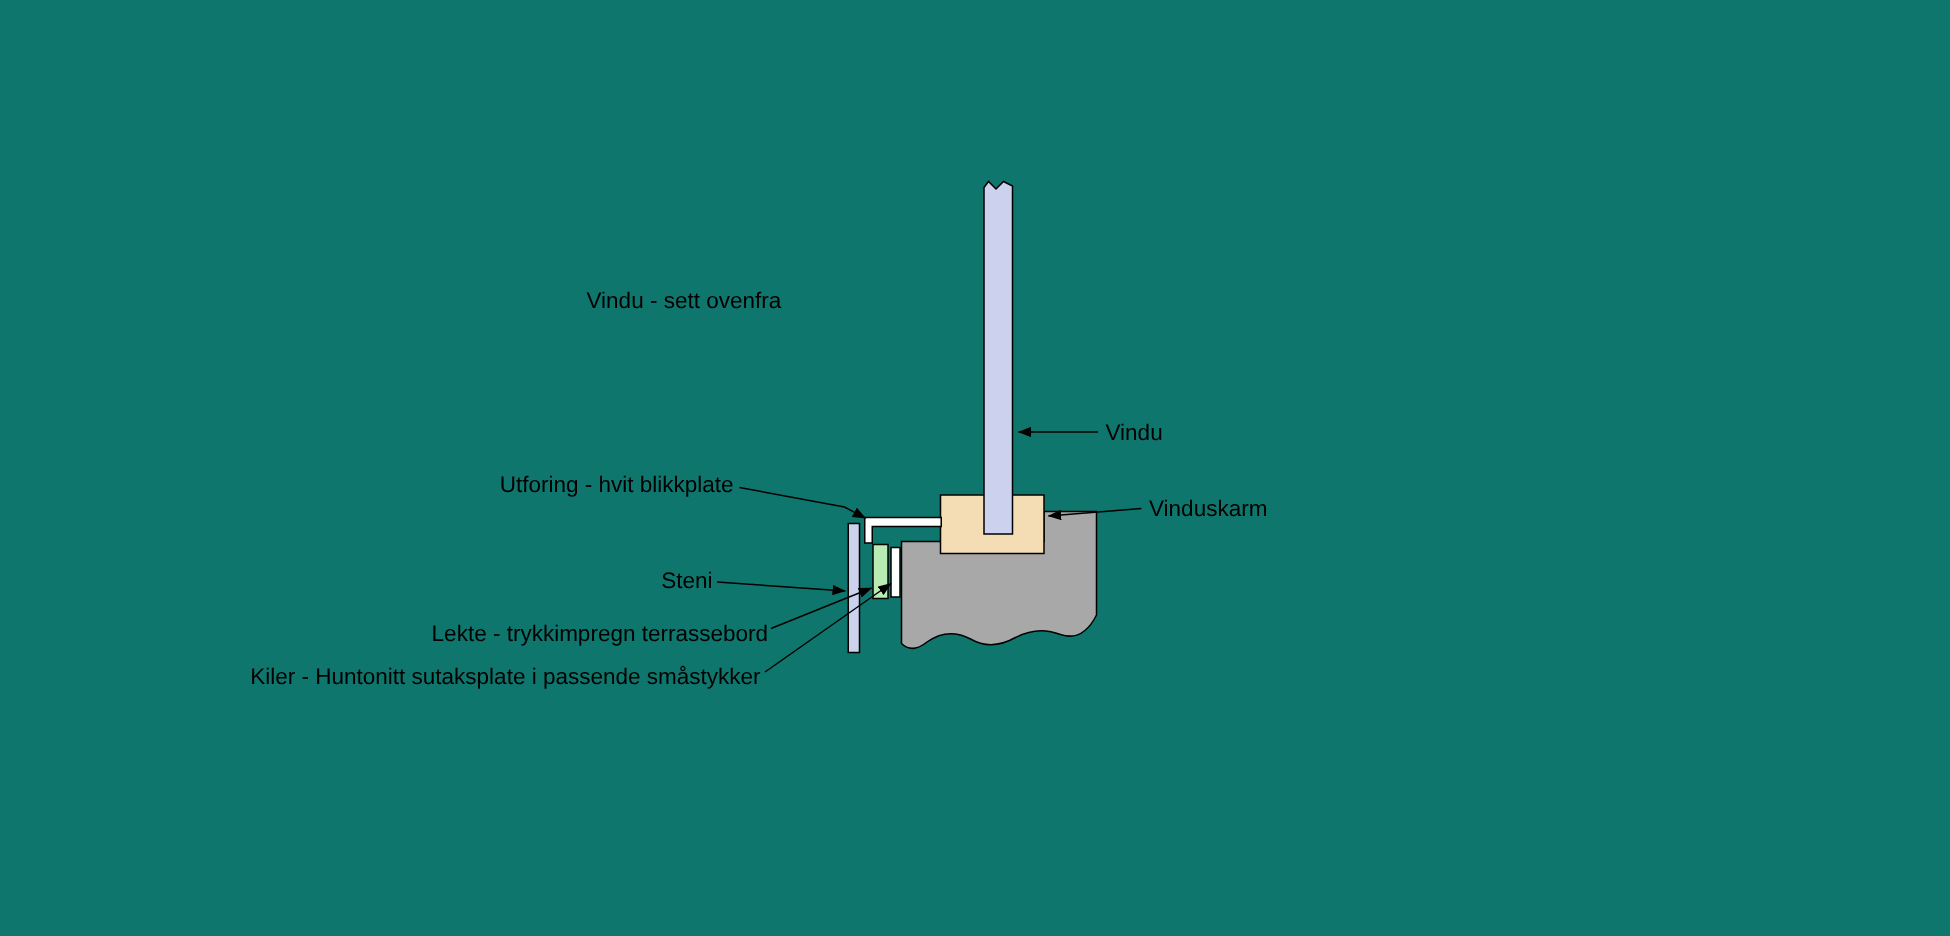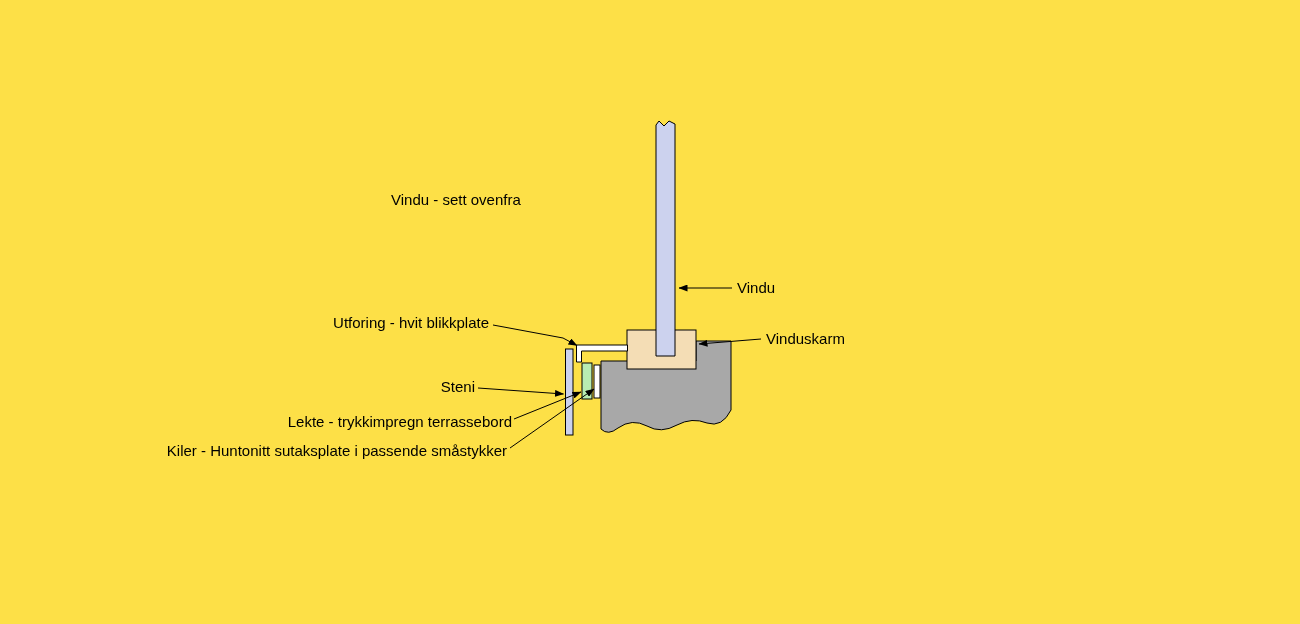--- a/index.html
+++ b/index.html
@@ -4,21 +4,21 @@
 <style>
   html, body {
     margin: 0;
     padding: 0;
     background: #ffffff;
   }
   .stage {
     position: relative;
     width: 1300px;
     height: 624px;
-    background: #fde047;
+    background: #0f766e;
     overflow: hidden;
   }
   svg { display: block; }
   .diagram-text {
     font-family: "Liberation Sans", sans-serif;
     font-size: 15px;
     fill: #000000;
   }
   .leader {
     stroke: #000000;

